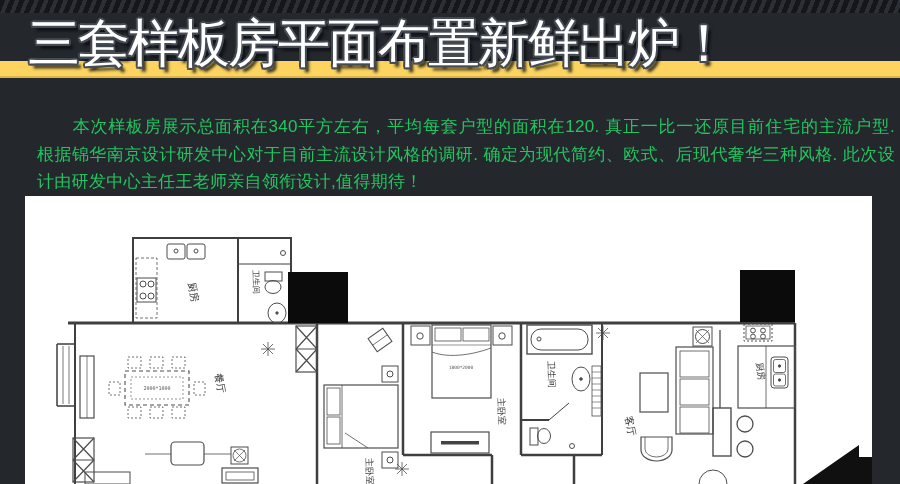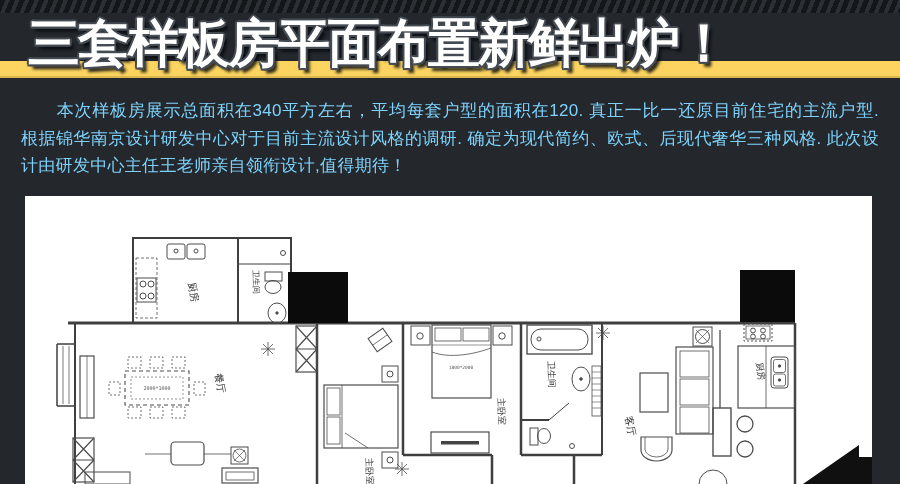--- a/index.html
+++ b/index.html
@@ -16,31 +16,31 @@
     opacity:.6;
   }
   .accent-band{
     position:absolute;top:61px;left:0;width:900px;height:17px;
     background:#fcd45f;
     box-shadow:inset 0 -2px 0 rgba(120,90,20,.25);
   }
   .page-title{
     position:absolute;left:28px;top:8px;margin:0;z-index:3;
     font-family:"Liberation Serif","DejaVu Serif",serif;
-    font-weight:bold;font-size:52px;line-height:1.4;letter-spacing:-2px;
+    font-weight:normal;font-size:52px;line-height:1.4;letter-spacing:-2px;
     color:#ffffff;white-space:nowrap;
     text-shadow:
       2px 0 0 #454b53,-2px 0 0 #454b53,0 2px 0 #454b53,0 -2px 0 #454b53,
       1.5px 1.5px 0 #454b53,-1.5px -1.5px 0 #454b53,
       1.5px -1.5px 0 #454b53,-1.5px 1.5px 0 #454b53,
       4px 5px 3px rgba(8,10,14,.85);
   }
   .intro-paragraph{
-    position:absolute;left:21px;top:97px;width:858px;margin:0;z-index:2;
-    color:#7dd3fc;font-size:17px;line-height:27.5px;letter-spacing:.3px;
+    position:absolute;left:21px;top:97px;width:858px;margin:16px;z-index:2;
+    color:#22c55e;font-size:17px;line-height:27.5px;letter-spacing:.3px;
     text-indent:2.1em;text-align:justify;
   }
   .floorplan-panel{
     position:absolute;left:25px;top:196px;width:847px;height:288px;
     background:#ffffff;
   }
   .floorplan-panel svg{display:block;width:847px;height:288px;}
   .rm{fill:#2e2e2e;font-family:"Liberation Sans","DejaVu Sans",sans-serif;}
   .dim{fill:#555;font-family:"DejaVu Sans Mono",monospace;}
 </style>

